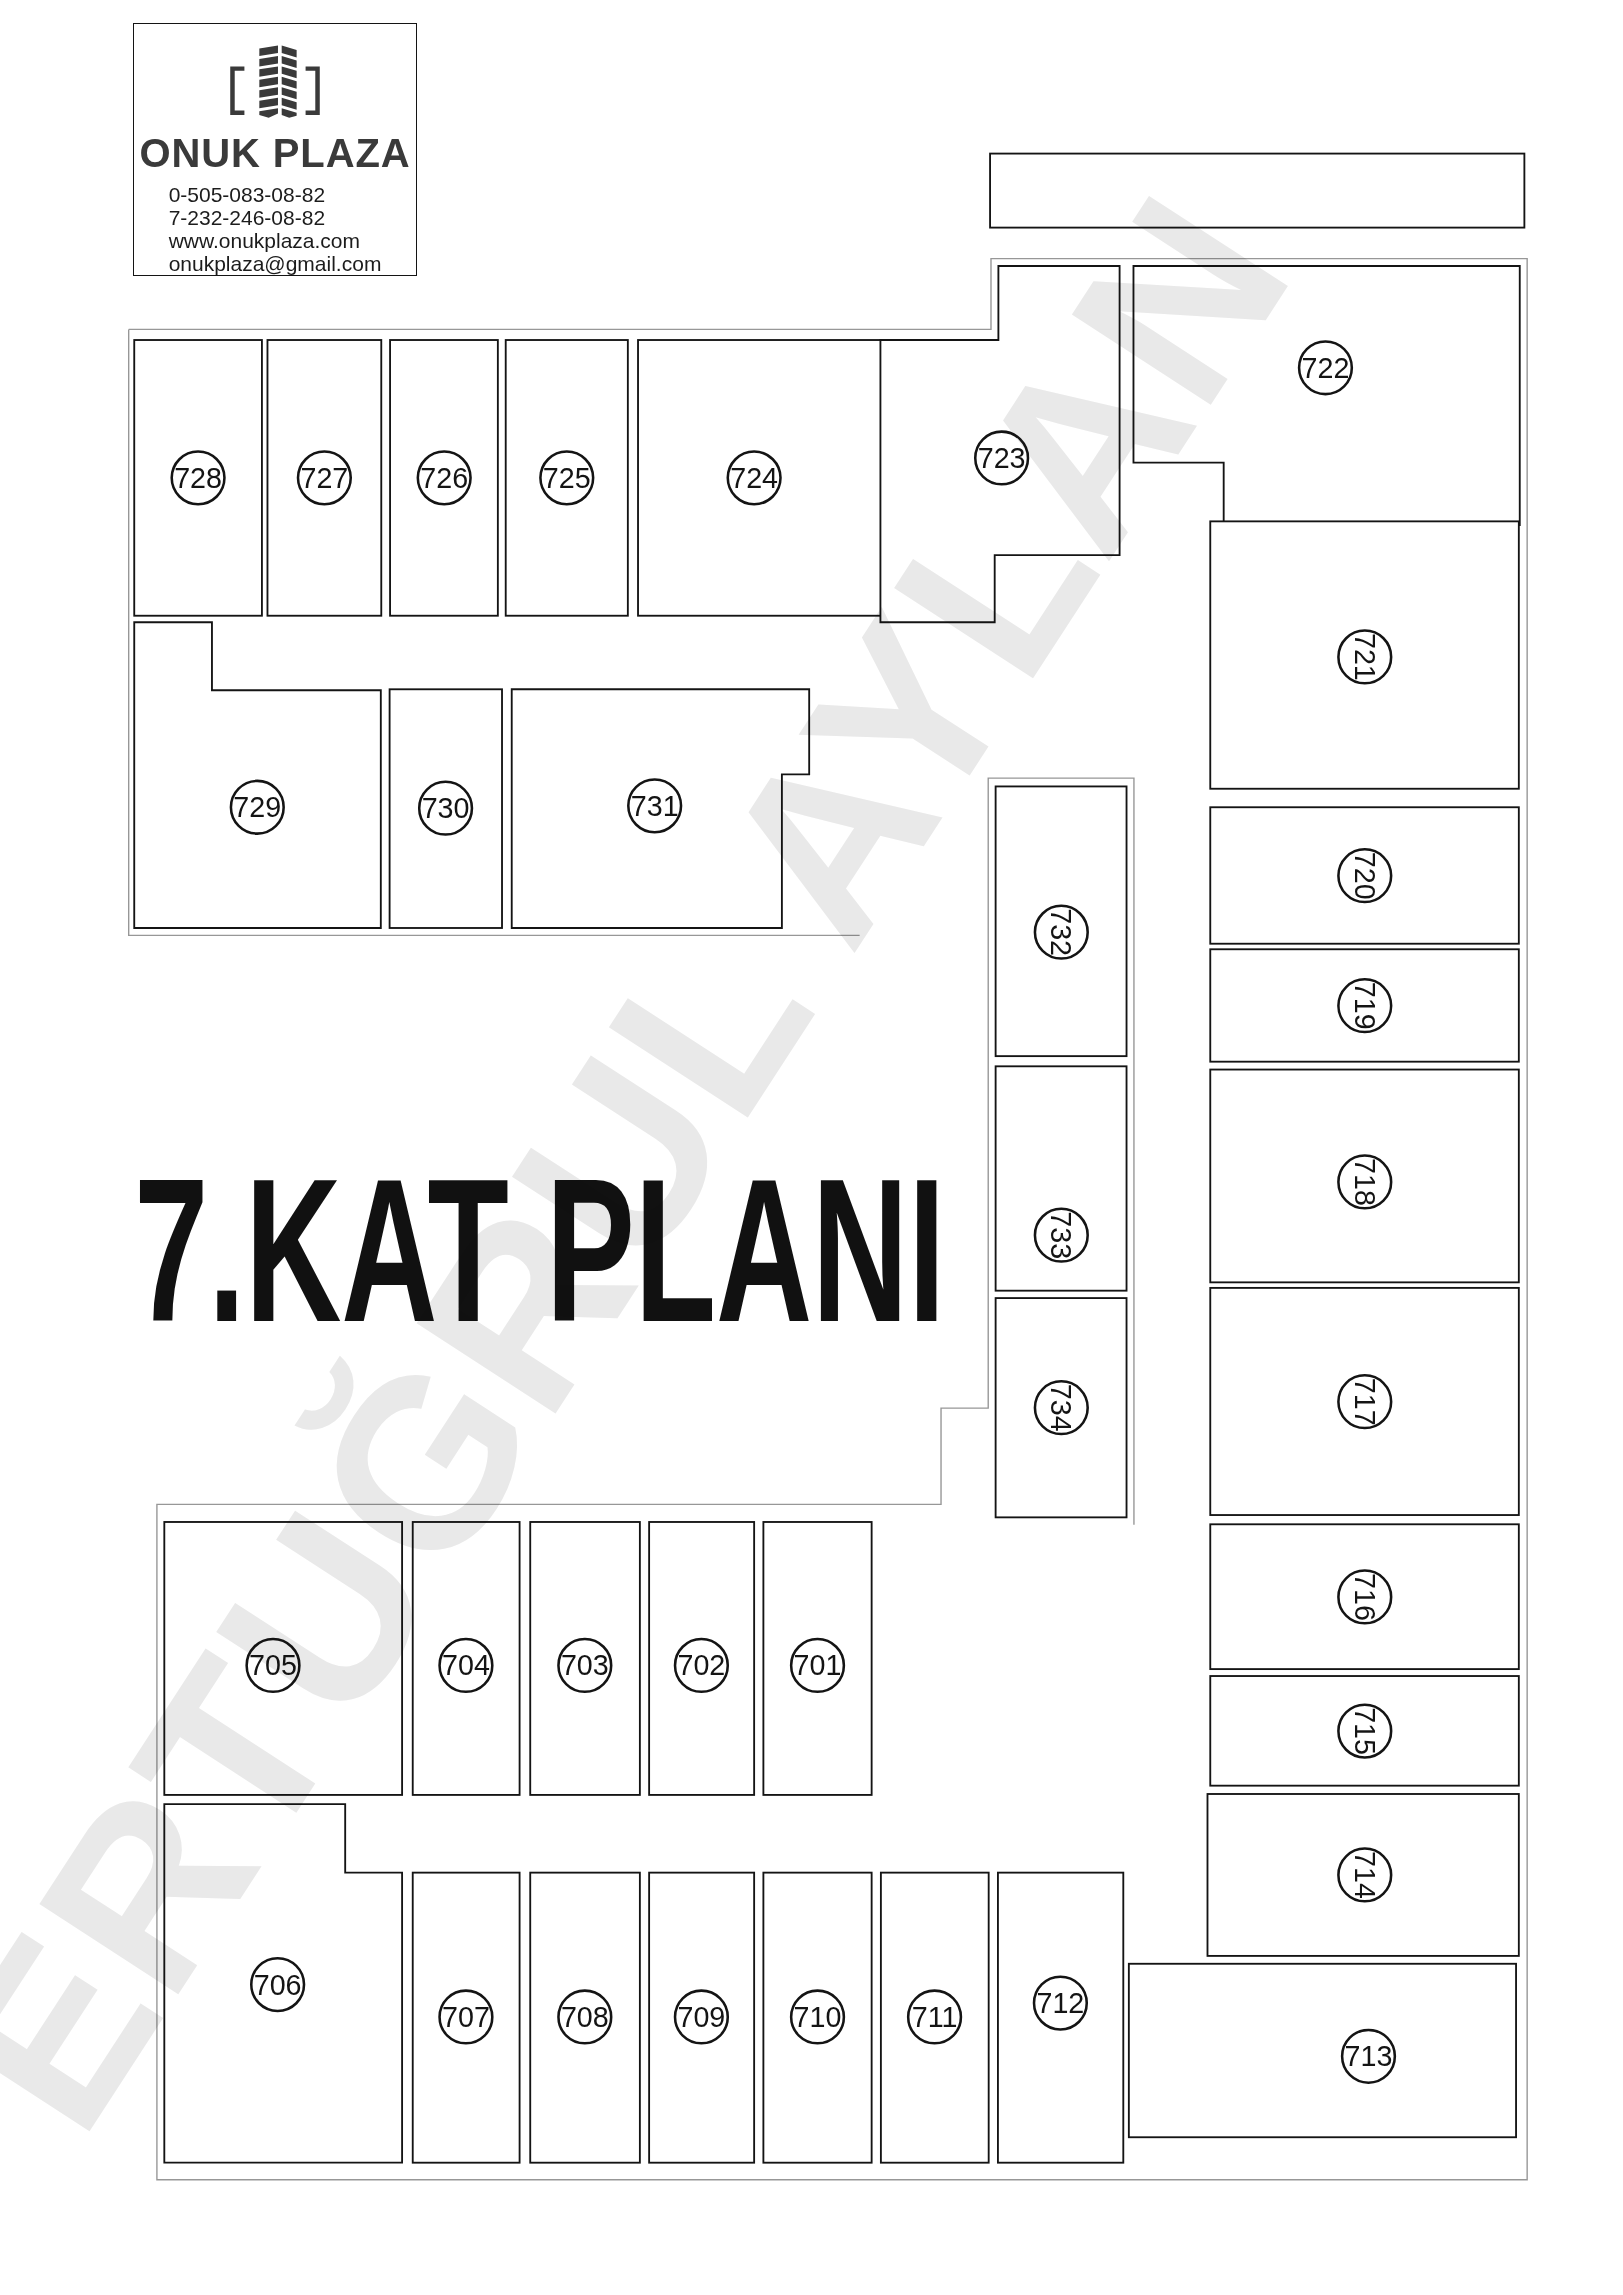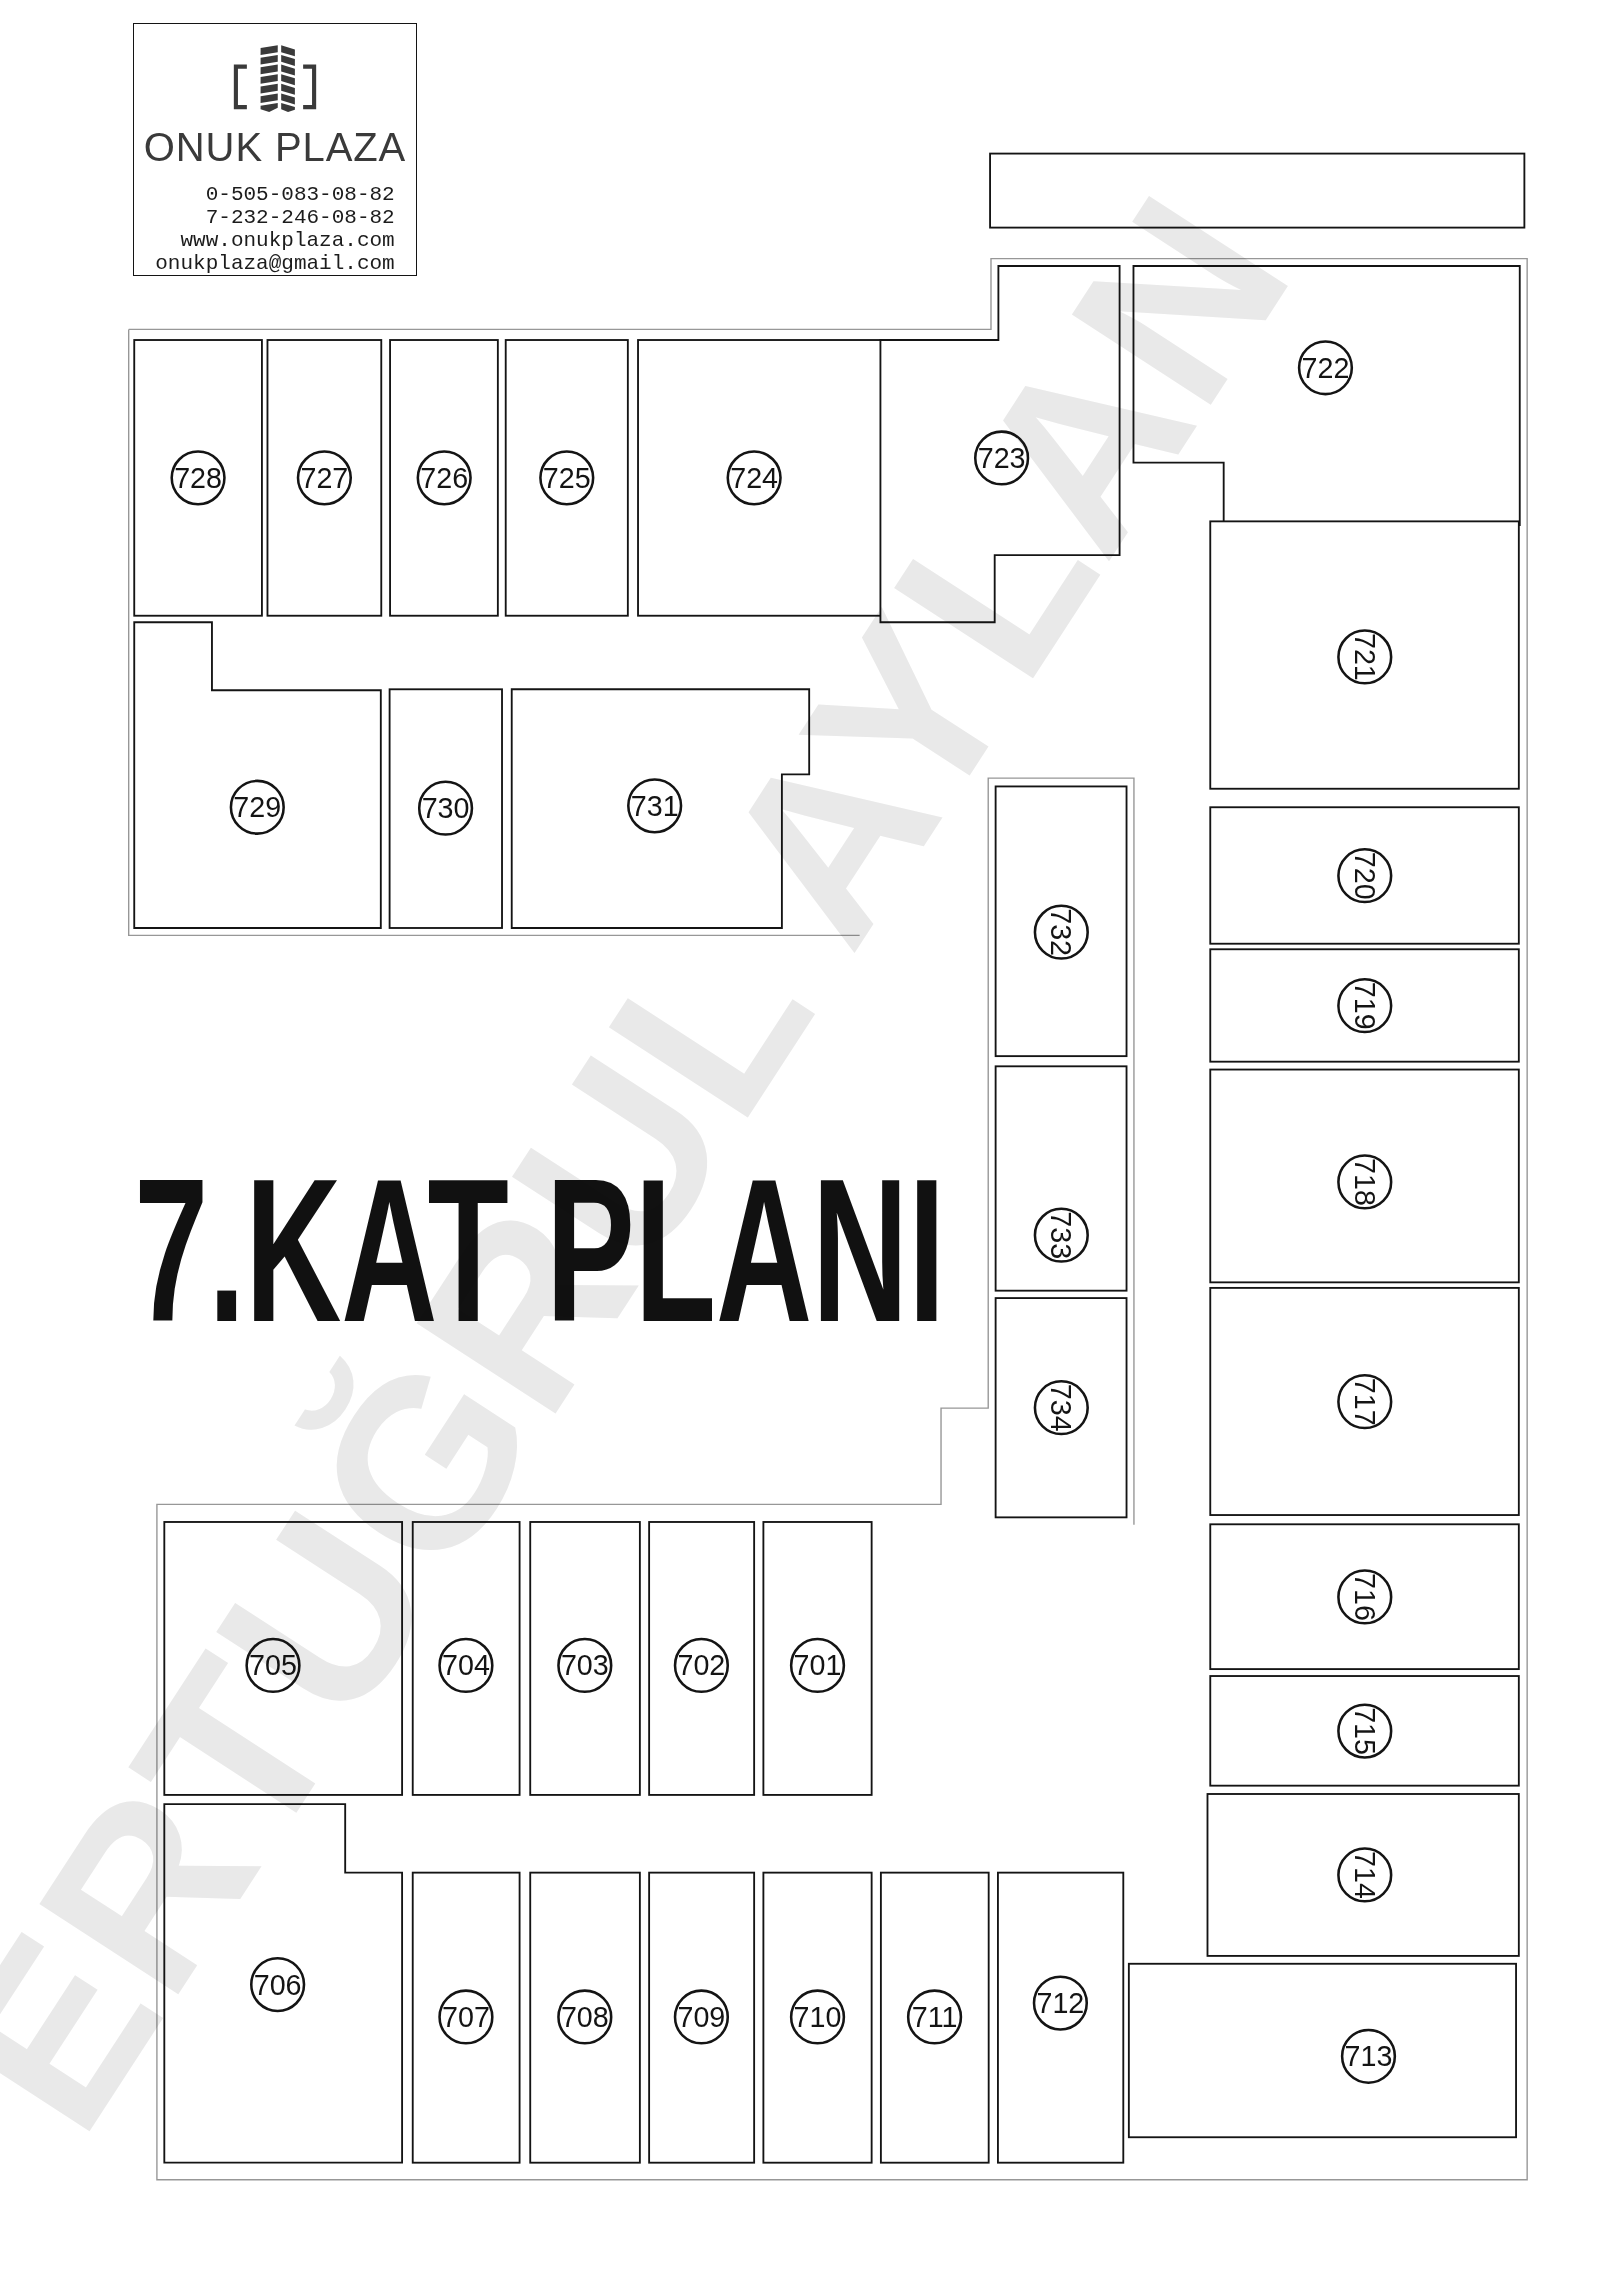--- a/index.html
+++ b/index.html
@@ -13,24 +13,24 @@
   .plan-svg{position:absolute;left:0;top:0;width:1623px;height:2295px;}
   
   .logo-card{
     position:absolute;left:133px;top:23px;width:284px;height:253px;
     border:1.4px solid #141414;background:#ffffff;
     display:flex;flex-direction:column;align-items:center;
     box-sizing:border-box;
   }
   .logo-icon{margin-top:20.4px;width:120px;height:93px;}
   .logo-name{
-    margin-top:12px;font-size:40px;font-weight:normal;letter-spacing:0.9px;
+    margin-top:12px;font-size:40px;font-weight:bold;letter-spacing:0.9px;
     color:#3a3a3a;white-space:nowrap;
   }
-  .logo-contact{margin-top:13px;text-align:right;color:#1c1c1c;font-family:Liberation Mono, monospace;}
+  .logo-contact{margin-top:7px;text-align:left;color:#1c1c1c;}
   .logo-contact div{font-size:21px;line-height:23px;white-space:nowrap;}
   
   .room-shape{fill:#ffffff;stroke:#141414;stroke-width:4px;}
   .room-circle{fill:#ffffff;stroke:#141414;stroke-width:5.5px;}
   .room-num{fill:#141414;font-size:62px;font-family:"Liberation Sans",sans-serif;}
   .contour{fill:none;stroke:#979797;stroke-width:3px;}
   .annex{fill:#ffffff;stroke:#141414;stroke-width:4px;}
   .floor-title{font-weight:bold;fill:#111111;font-family:"Liberation Sans",sans-serif;}
   .watermark{
     fill:#e9e9e9;font-weight:bold;font-family:"Liberation Sans",sans-serif;

